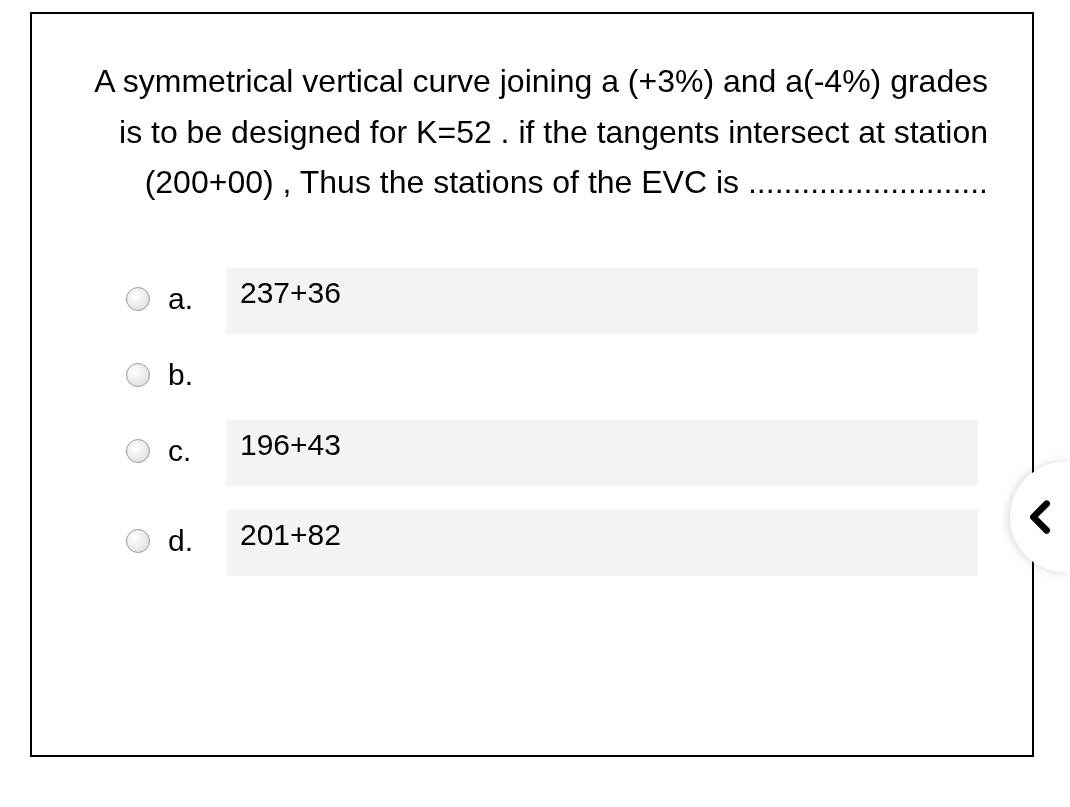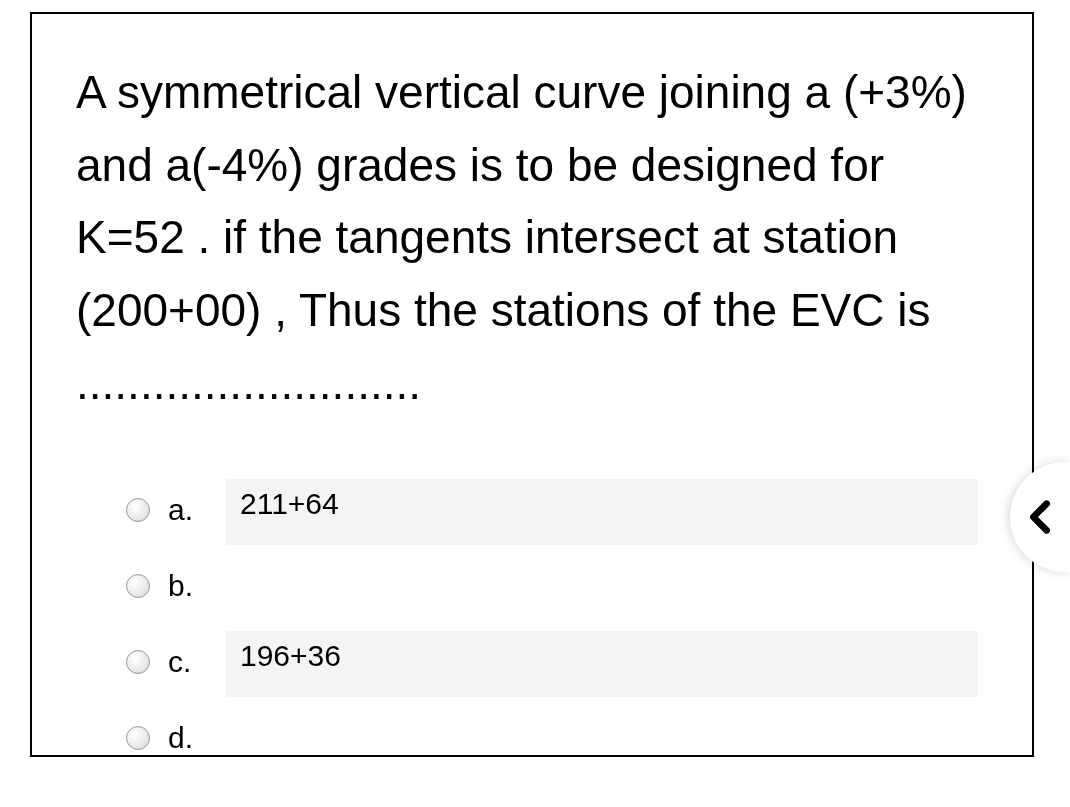--- a/index.html
+++ b/index.html
@@ -17,25 +17,26 @@
     .question-card {
       position: absolute;
       top: 12px;
       left: 30px;
       width: 1004px;
       height: 745px;
       border: 2px solid #000000;
       padding: 42px 44px 40px 44px;
     }
     .question-text {
-      font-size: 46px;
+      font-size: 32px;
       line-height: 1.58;
       color: #000000;
       font-weight: 400;
       margin-bottom: 60px;
+      text-align: right;
     }
     .options-container {
       margin-left: 50px;
       margin-right: 10px;
     }
     .option-row {
       display: flex;
       align-items: center;
       margin-bottom: 28px;
       gap: 18px;
@@ -98,37 +99,38 @@
 <body>
 
 <div class="question-card">
   <div class="question-text">A symmetrical vertical curve joining a (+3%) and a(-4%) grades is to be designed for K=52 . if the tangents intersect at station (200+00) , Thus the stations of the  EVC is ...........................</div>
 
   <div class="options-container">
 
     <div class="option-row">
       <div class="radio-button"></div>
       <div class="option-letter">a.</div>
-      <div class="option-text-wrap">211+64</div>
+      <div class="option-text-wrap">237+36</div>
     </div>
 
     <div class="option-row">
       <div class="radio-button"></div>
       <div class="option-letter">b.</div>
     </div>
 
     <div class="option-row">
       <div class="radio-button"></div>
       <div class="option-letter">c.</div>
-      <div class="option-text-wrap">196+36</div>
+      <div class="option-text-wrap">196+43</div>
     </div>
 
     <div class="option-row">
       <div class="radio-button"></div>
       <div class="option-letter">d.</div>
+      <div class="option-text-wrap">201+82</div>
     </div>
 
   </div>
 </div>
 
 <div class="floating-nav">
   <svg viewBox="0 0 24 24">
     <path d="M16 4 L8 12 L16 20" stroke="#000000" stroke-width="4" fill="none" stroke-linecap="round" stroke-linejoin="round"></path>
   </svg>
 </div>

